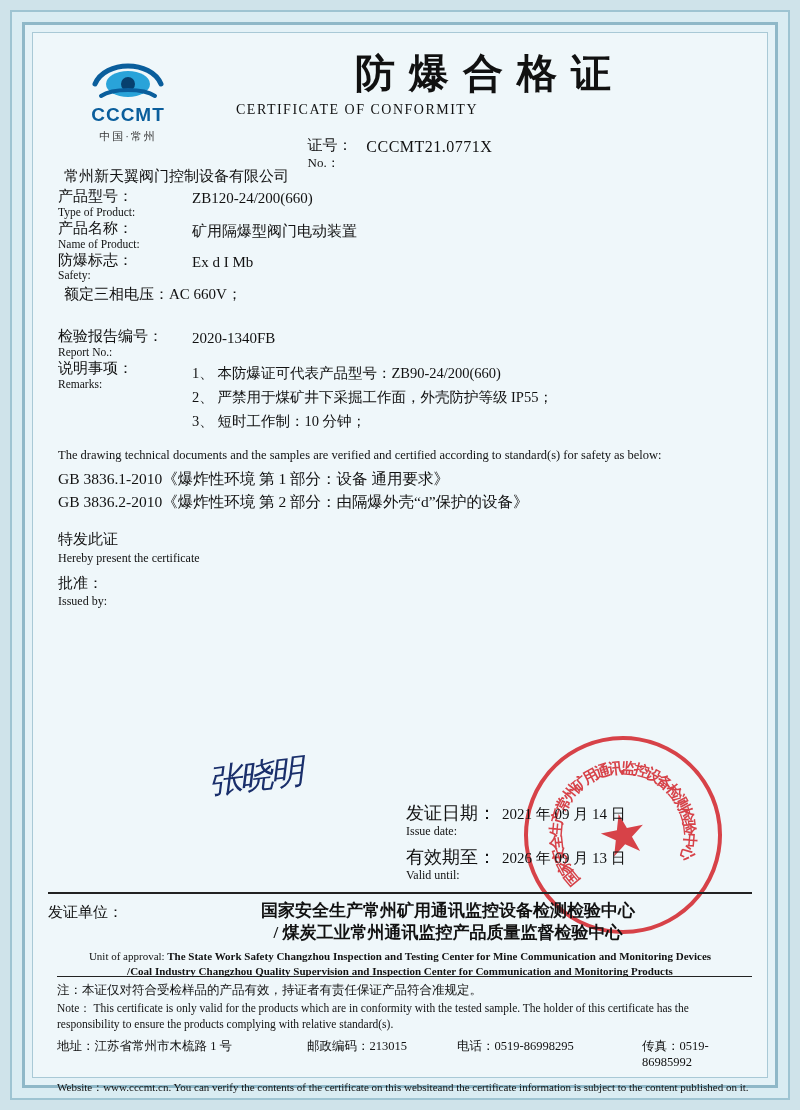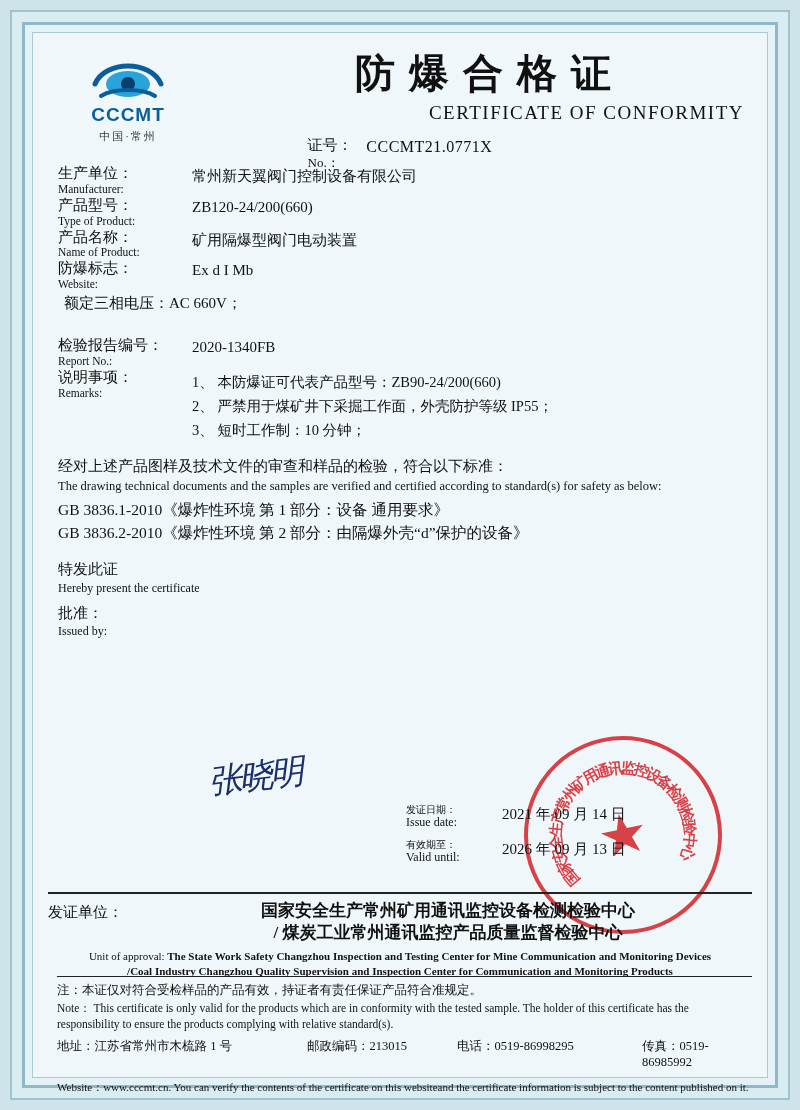--- a/index.html
+++ b/index.html
@@ -56,22 +56,22 @@
   }
   .title-zh{
     position:absolute;left:190px;top:10px;right:10px;
     text-align:center;
     font-size:40px;font-weight:bold;letter-spacing:14px;
     font-family:"DejaVu Serif", serif;
     color:#111;
   }
   .title-en{
     position:absolute;left:190px;top:66px;right:10px;
-    text-align:right;
-    font-size:19px;letter-spacing:1.5px;
+    text-align:left;
+    font-size:14px;letter-spacing:1.5px;
     font-family:"Liberation Serif", serif;
     color:#111;
   }
   .certno{
     position:absolute;left:0;right:0;top:100px;
     text-align:center;
     font-size:15px;
   }
   .certno .lbl{display:inline-block;text-align:left;}
   .certno .lbl .zh{font-size:15px;}
@@ -131,21 +131,21 @@
     position:absolute;left:50%;top:50%;
     font-size:15px;font-weight:bold;color:#d3232a;
     font-family:"DejaVu Serif", serif;
     transform-origin:0 0;
   }
 
   
   .dates{position:absolute;right:58px;top:768px;width:300px;}
   .dates .drow{display:flex;align-items:flex-start;margin-bottom:10px;}
   .dates .dlbl{width:96px;flex:0 0 96px;line-height:1.1;}
-  .dates .dlbl .zh{font-size:10px;display:block;}
+  .dates .dlbl .zh{font-size:18px;display:block;}
   .dates .dlbl .en{font-size:12px;display:block;margin-top:1px;}
   .dates .dval{font-size:15px;padding-top:1px;}
 
   
   .approval{
     position:absolute;left:12px;right:12px;top:856px;
     border-top:2px solid #222;
     padding-top:6px;
   }
   .approval .aline{display:flex;align-items:flex-start;}
@@ -208,24 +208,20 @@
           <span class="zh">证号：</span>
           <span class="en">No.：</span>
         </span>
         <span class="val">CCCMT21.0771X</span>
       </div>
     </div>
 
     <div class="fields">
 
       <div class="row">
-        <div class="f-label">
-          <span class="zh">生产单位：</span>
-          <span class="en">Manufacturer:</span>
-        </div>
         <div class="f-value">常州新天翼阀门控制设备有限公司</div>
       </div>
 
       <div class="row">
         <div class="f-label">
           <span class="zh">产品型号：</span>
           <span class="en">Type of Product:</span>
         </div>
         <div class="f-value">ZB120-24/200(660)</div>
       </div>
@@ -234,21 +230,21 @@
         <div class="f-label">
           <span class="zh">产品名称：</span>
           <span class="en">Name of Product:</span>
         </div>
         <div class="f-value">矿用隔爆型阀门电动装置</div>
       </div>
 
       <div class="row">
         <div class="f-label">
           <span class="zh">防爆标志：</span>
-          <span class="en">Website:</span>
+          <span class="en">Safety:</span>
         </div>
         <div class="f-value">Ex d I Mb</div>
       </div>
 
       <div class="row">
         <div class="f-value">额定三相电压：AC 660V；</div>
       </div>
 
       <div style="height:22px"></div>
 
@@ -267,21 +263,20 @@
         </div>
         <div class="f-value remark-lines">
           <div>1、 本防爆证可代表产品型号：ZB90-24/200(660)</div>
           <div>2、 严禁用于煤矿井下采掘工作面，外壳防护等级 IP55；</div>
           <div>3、 短时工作制：10 分钟；</div>
         </div>
       </div>
     </div>
 
     <div class="para">
-      <div class="zh">经对上述产品图样及技术文件的审查和样品的检验，符合以下标准：</div>
       <div class="en">The drawing technical documents and the samples are verified and certified according to standard(s) for safety as below:</div>
       <div class="std">GB 3836.1-2010《爆炸性环境 第 1 部分：设备 通用要求》</div>
       <div class="std" style="margin-top:0">GB 3836.2-2010《爆炸性环境 第 2 部分：由隔爆外壳“d”保护的设备》</div>
     </div>
 
     <div class="hereby">
       <div class="zh">特发此证</div>
       <div class="en">Hereby present the certificate</div>
       <div class="issued">
         <div class="zh">批准：</div>

